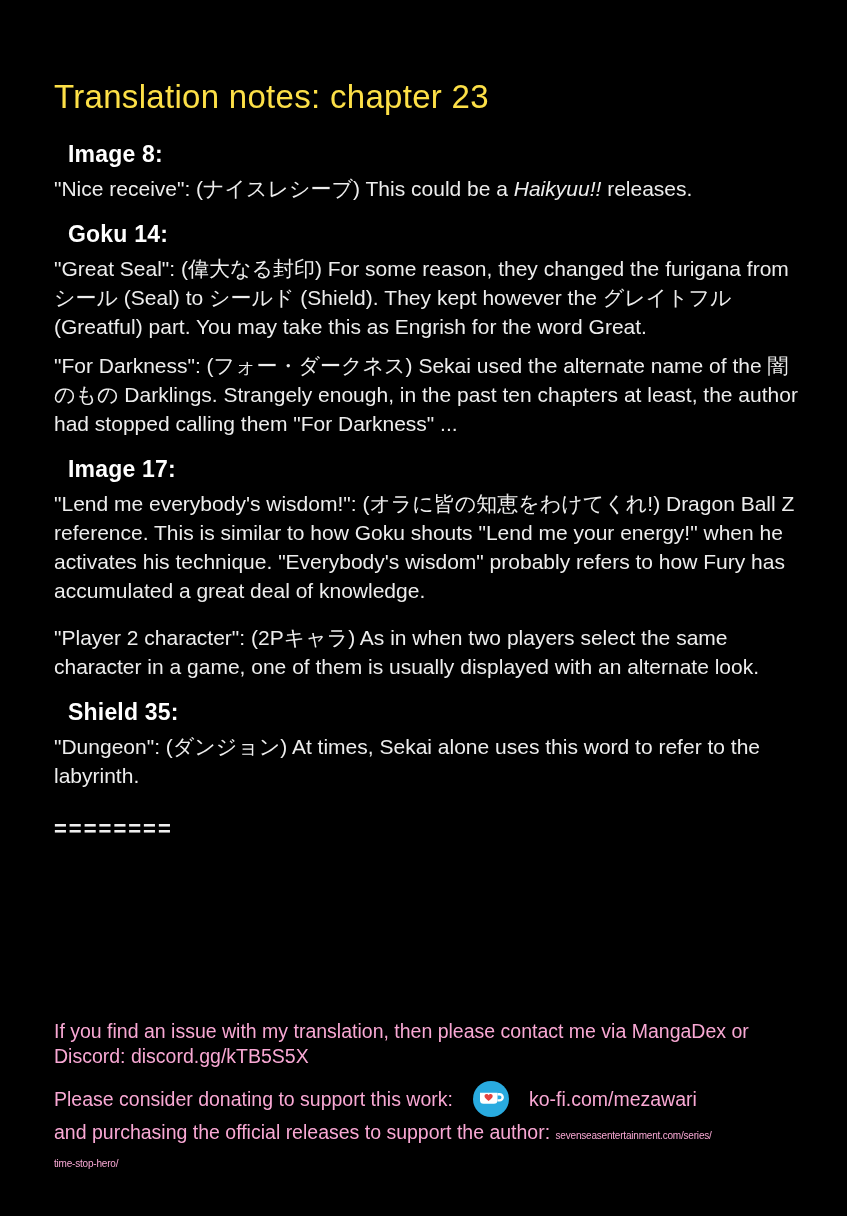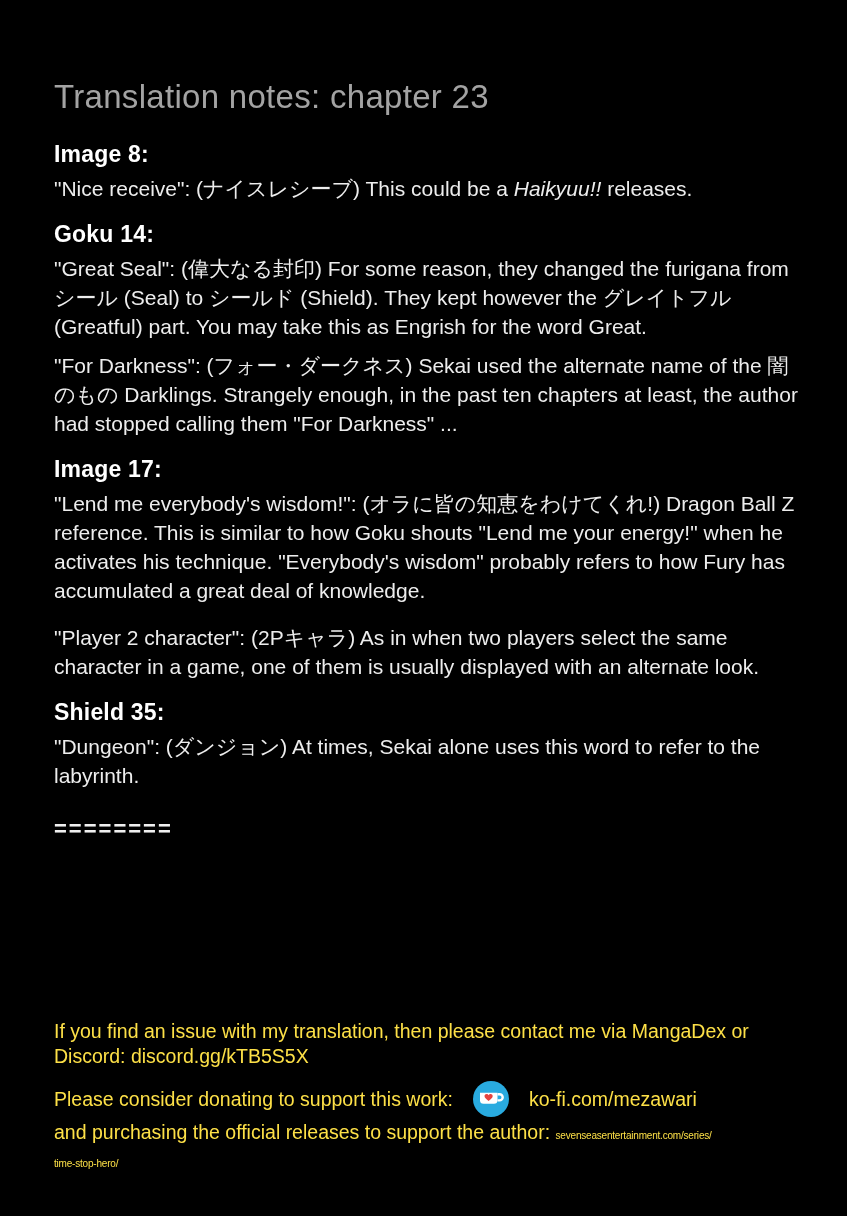--- a/index.html
+++ b/index.html
@@ -12,33 +12,33 @@
     color: #ededed;
     font-family: "Liberation Sans", "DejaVu Sans", sans-serif;
     padding: 78px 38px 40px 54px;
     display: flex;
     flex-direction: column;
     overflow: hidden;
   }
   .page-title {
     font-size: 33px;
     font-weight: normal;
-    color: #a3a3a3;
+    color: #fde047;
     letter-spacing: 0.3px;
     margin: 0 0 25px 0;
     line-height: 38px;
   }
   .note { margin-top: 8px; }
   .note:first-of-type { margin-top: 0; }
   .note-heading {
     font-size: 23px;
     font-weight: bold;
     color: #ffffff;
     letter-spacing: 0.2px;
-    margin: 0 0 6px 0;
+    margin: 0 0 6px 14px;
     line-height: 27px;
   }
   .note-text {
     font-size: 21px;
     line-height: 29px;
     margin: 0 0 10px 0;
     max-width: 756px;
     color: #ededed;
   }
   .note-text em { font-style: italic; }
@@ -48,21 +48,21 @@
     letter-spacing: 2px;
     margin-top: 16px;
     color: #f0f0f0;
   }
   .footer { margin-top: auto; }
   .footer-text {
     font-size: 19.5px;
     line-height: 25px;
     margin: 0;
     max-width: 758px;
-    color: #fde047;
+    color: #f9a8d4;
   }
   .contact-note { margin-bottom: 12px; }
   .donate-row {
     display: flex;
     align-items: center;
     gap: 20px;
     margin-bottom: 3px;
     height: 36px;
   }
   .kofi-icon { display: inline-flex; flex: 0 0 auto; }

